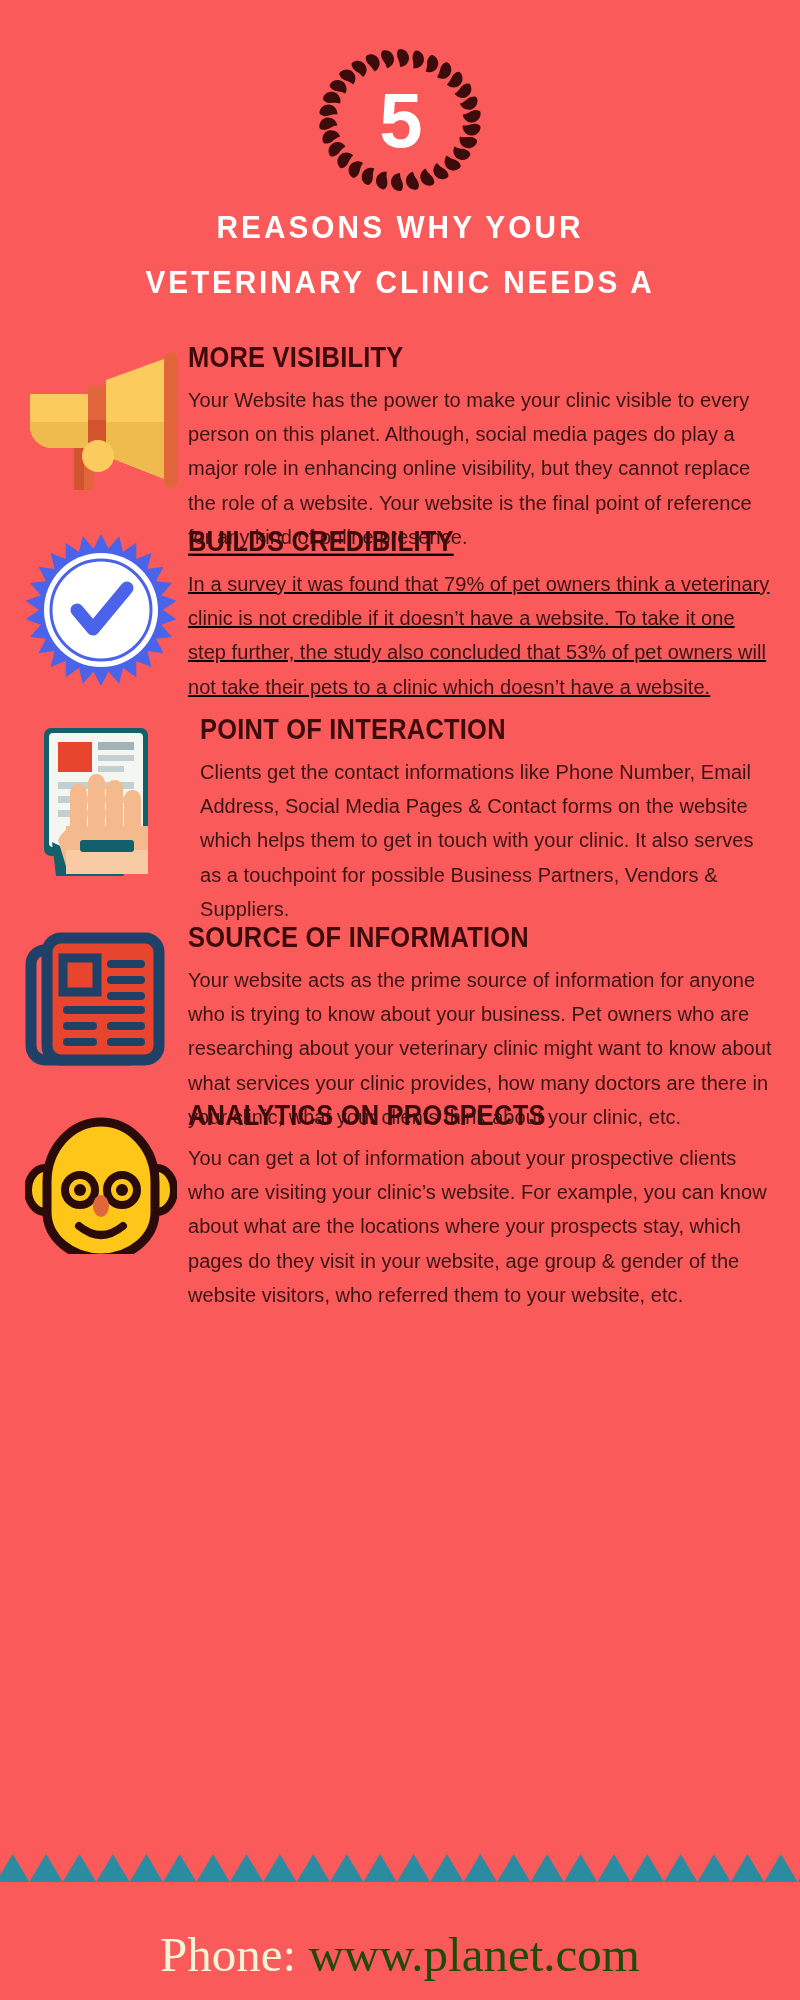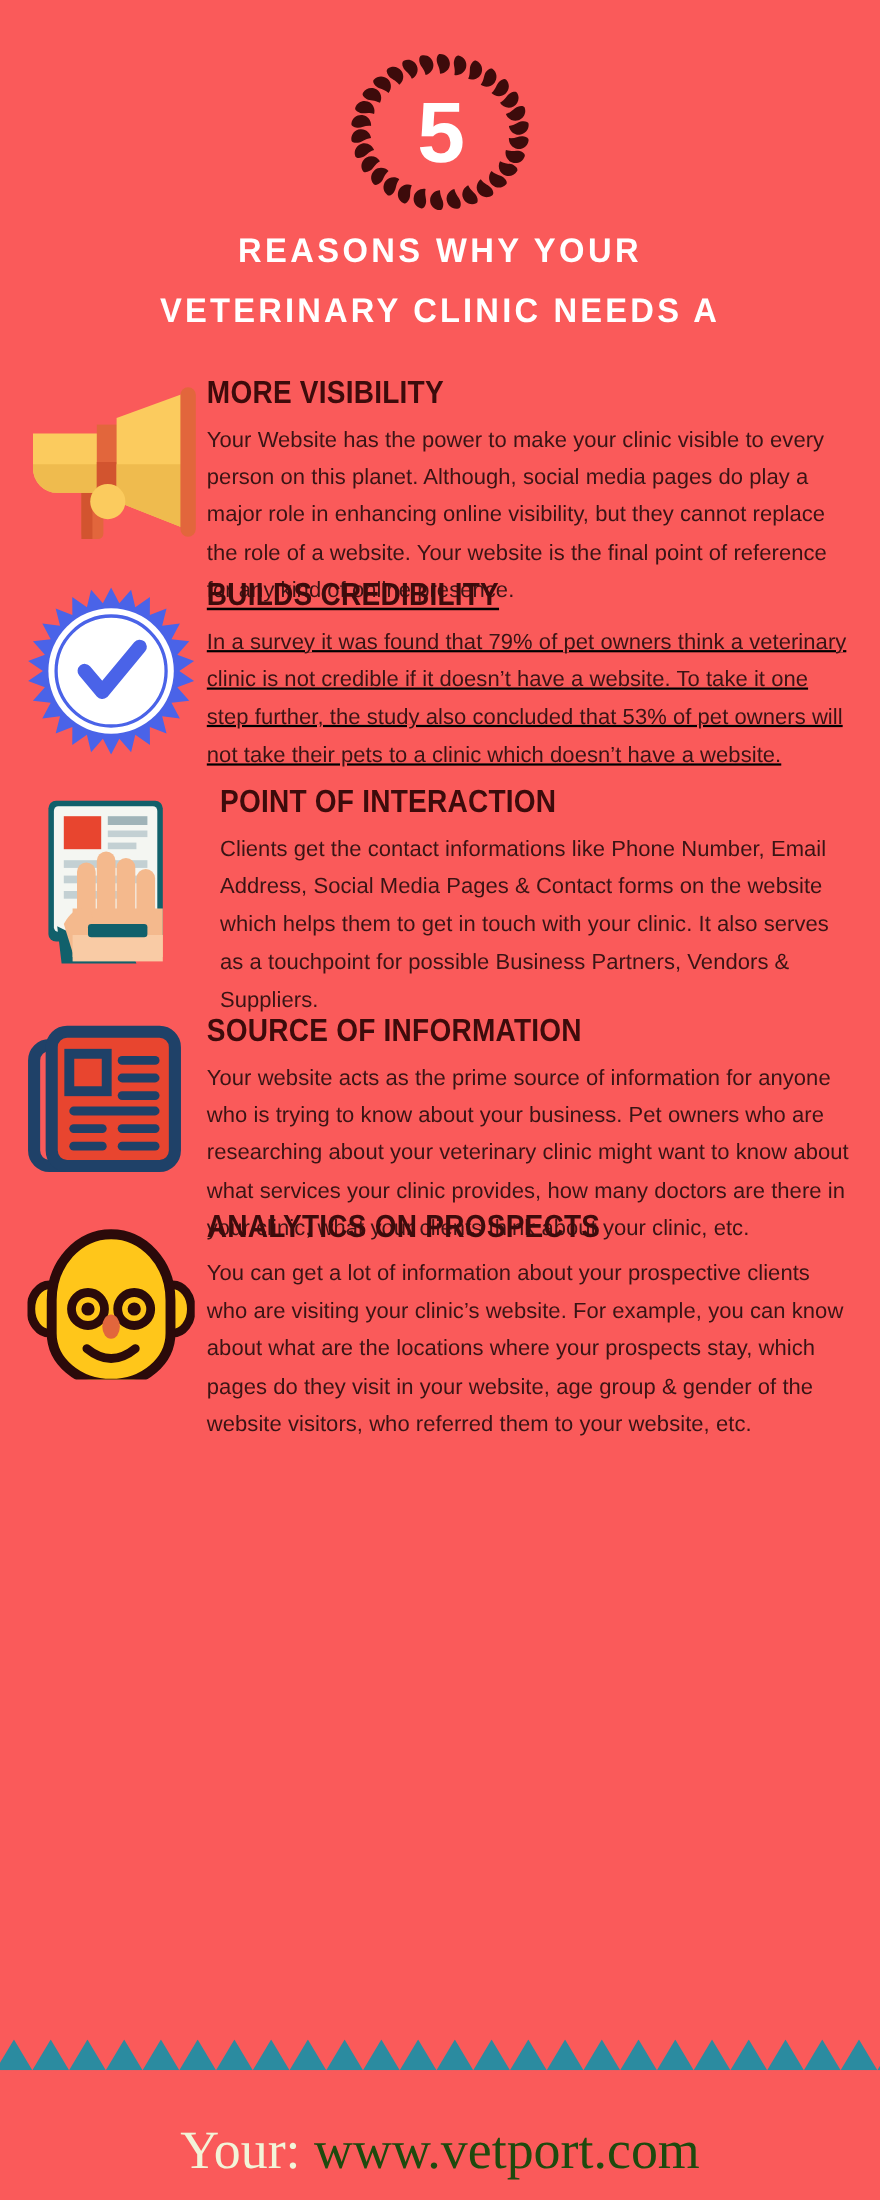--- a/index.html
+++ b/index.html
@@ -317,18 +317,18 @@
         <polygon points="697.3999999999997,28 714.0999999999998,0 730.7999999999997,28"></polygon>
         <polygon points="730.7999999999997,28 747.4999999999998,0 764.1999999999997,28"></polygon>
         <polygon points="764.1999999999997,28 780.8999999999997,0 797.5999999999997,28"></polygon>
         <polygon points="797.5999999999997,28 814.2999999999997,0 830.9999999999997,28"></polygon>
         <polygon points="830.9999999999997,28 847.6999999999997,0 864.3999999999996,28"></polygon>
       </g>
   </svg>
 
   <div class="footer">
     <div class="footer-text">
-      <span class="visit">Your:</span>
-      <span class="url">www.vetport.com</span>
+      <span class="visit">Phone:</span>
+      <span class="url">www.planet.com</span>
     </div>
   </div>
 
 </div>
 
 </body></html>

